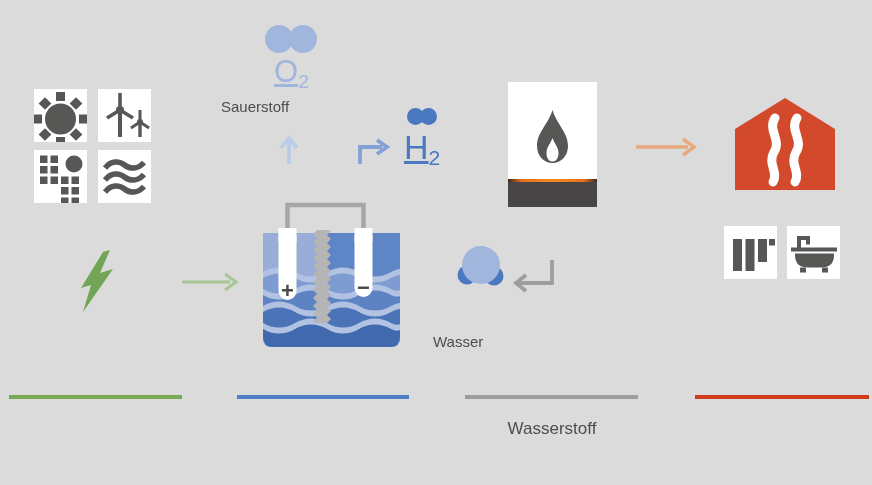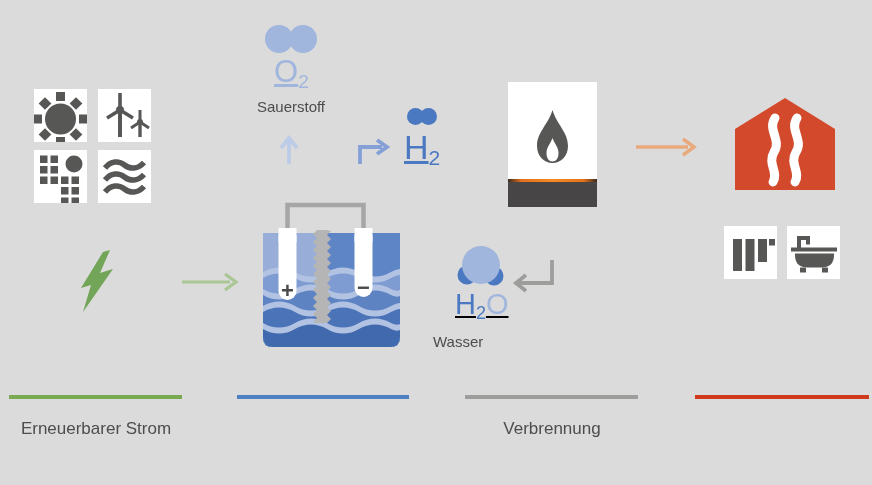--- a/index.html
+++ b/index.html
@@ -120,21 +120,21 @@
     </g>
     <text class="sign" x="34.5" y="105" font-size="22" text-anchor="middle">+</text>
     <text class="sign" x="110.5" y="102" font-size="22" text-anchor="middle">−</text>
   </svg>
 
   <svg class="abs" style="left:263px;top:23px" width="56" height="32" viewBox="0 0 56 32">
     <circle cx="16" cy="16" r="14" style="fill:var(--o2-blue,#a1b6dc)"></circle>
     <circle cx="40" cy="16" r="14" style="fill:var(--o2-blue,#a1b6dc)"></circle>
   </svg>
   <div class="formula" style="left:274px;top:56px;font-size:31px;color:var(--o2-blue,#a1b6dc)"><span>O</span><sub class="fsub">2</sub></div>
-  <div class="caption" style="left:221px;top:97px;width:140px;text-align:center">Sauerstoff</div>
+  <div class="caption" style="left:221px;top:97px;width:140px;">Sauerstoff</div>
 
   <svg class="abs" style="left:278px;top:133px" width="22" height="34" viewBox="0 0 22 34">
     <path class="arrow" style="stroke:var(--up-arrow-blue,#bccbe7)" stroke-width="3.8" d="M11,31 V8 M3,15 L11,5 L19,15"></path>
   </svg>
 
   <svg class="abs" style="left:352px;top:136px" width="44" height="32" viewBox="0 0 44 32">
     <path class="arrow" style="stroke:var(--elbow-arrow-blue,#84a0d6)" stroke-width="3.8" d="M8,28 V11 H30 M25,4 L35,11 L25,18"></path>
   </svg>
 
   <svg class="abs" style="left:406px;top:106px" width="32" height="21" viewBox="0 0 32 21">
@@ -198,24 +198,22 @@
 
   <svg class="abs" style="left:510px;top:256px" width="50" height="40" viewBox="0 0 50 40">
     <path class="arrow" style="stroke:var(--return-arrow-gray,#9d9d9c)" stroke-width="3.8" d="M42,4 V27 H8 M16,19 L6,27 L16,35"></path>
   </svg>
 
   <svg class="abs" style="left:455px;top:244px" width="52" height="44" viewBox="0 0 52 44">
     <circle cx="12" cy="31" r="9.5" style="fill:var(--h2-blue,#4a79c2)"></circle>
     <circle cx="39" cy="32" r="9.5" style="fill:var(--h2-blue,#4a79c2)"></circle>
     <circle cx="26" cy="21" r="19" style="fill:var(--o2-blue,#a1b6dc)"></circle>
   </svg>
-  <div class="formula" style="left:455px;top:290px;font-size:29px"><span style="color:var(--h2-blue,#4a79c2)">H</span><sub class="fsub" style="color:var(--h2-blue,#4a79c2)">2</sub><span style="color:var(--o2-blue,#a1b6dc)">O</span></div>
   <div class="caption" style="left:433px;top:332px">Wasser</div>
 
   <div class="stage-line" style="left:9px;width:173px;background:var(--green-line,#79aa53)"></div>
   <div class="stage-line" style="left:237px;width:172px;background:var(--blue-line,#4f80c4)"></div>
   <div class="stage-line" style="left:465px;width:173px;background:var(--gray-line,#9d9d9c)"></div>
   <div class="stage-line" style="left:695px;width:174px;background:var(--red-line,#cf3a1c)"></div>
 
-  <div class="stage-label" style="left:6px">Erneuerbarer Strom</div>
-  <div class="stage-label" style="left:462px"><span>Verbrennung</span><br></div>
+  <div class="stage-label" style="left:462px"><span>Wasserstoff</span><br></div>
 
 </div>
 
 </body></html>

